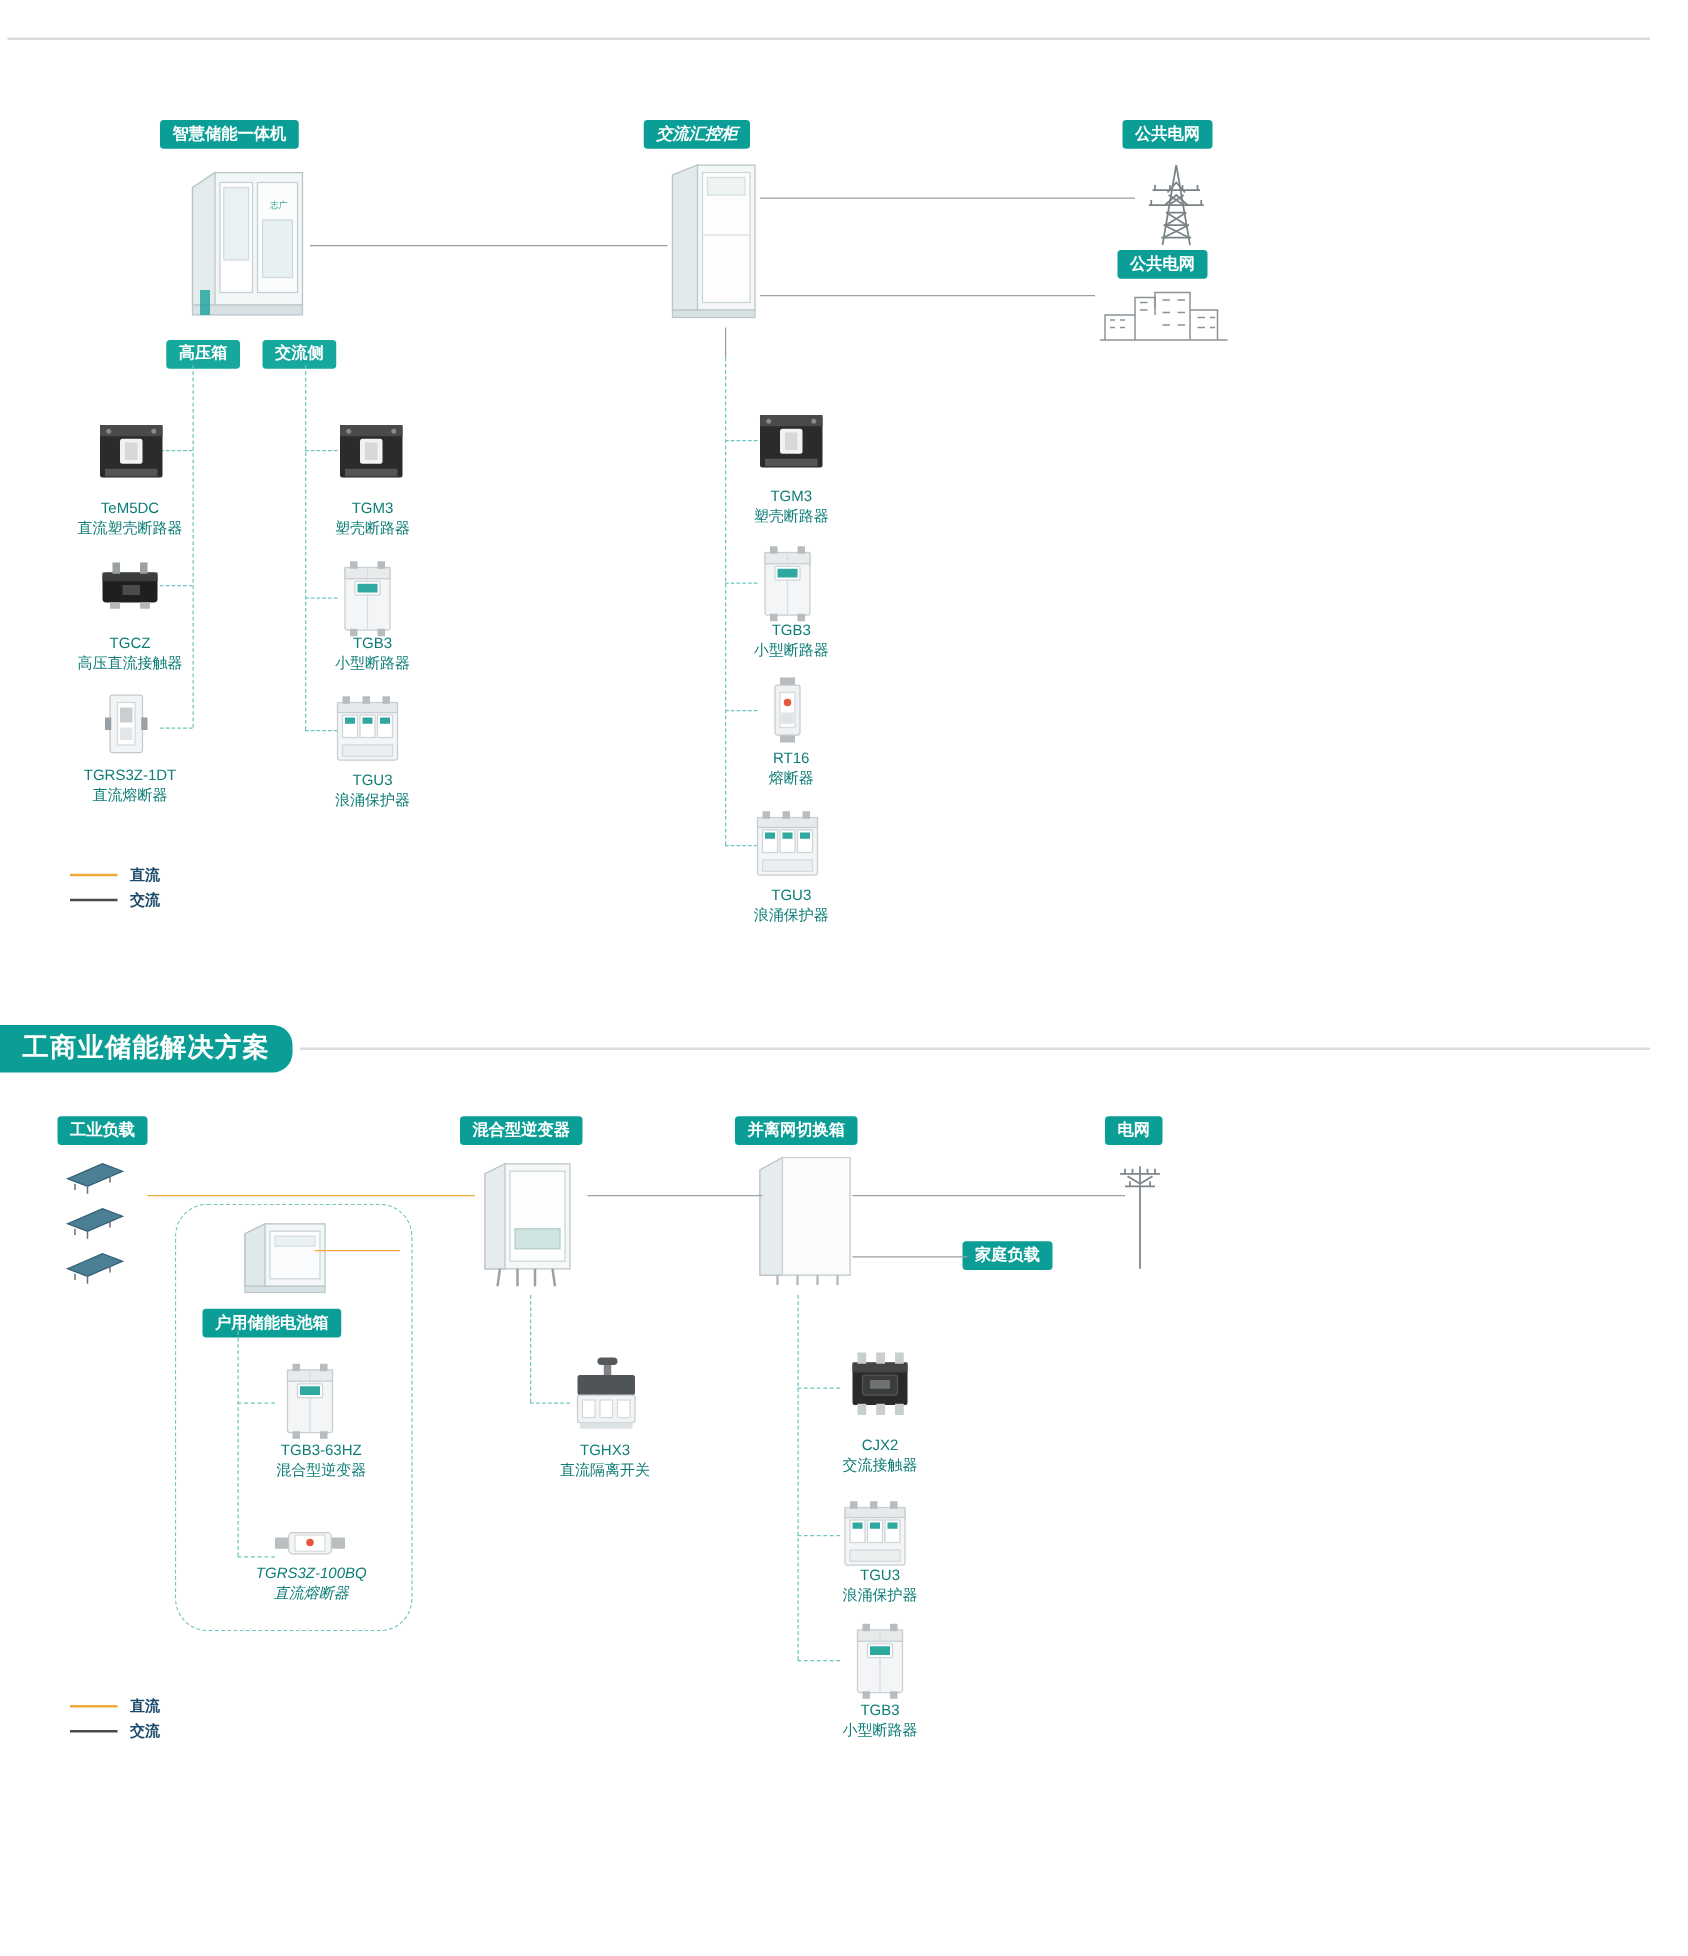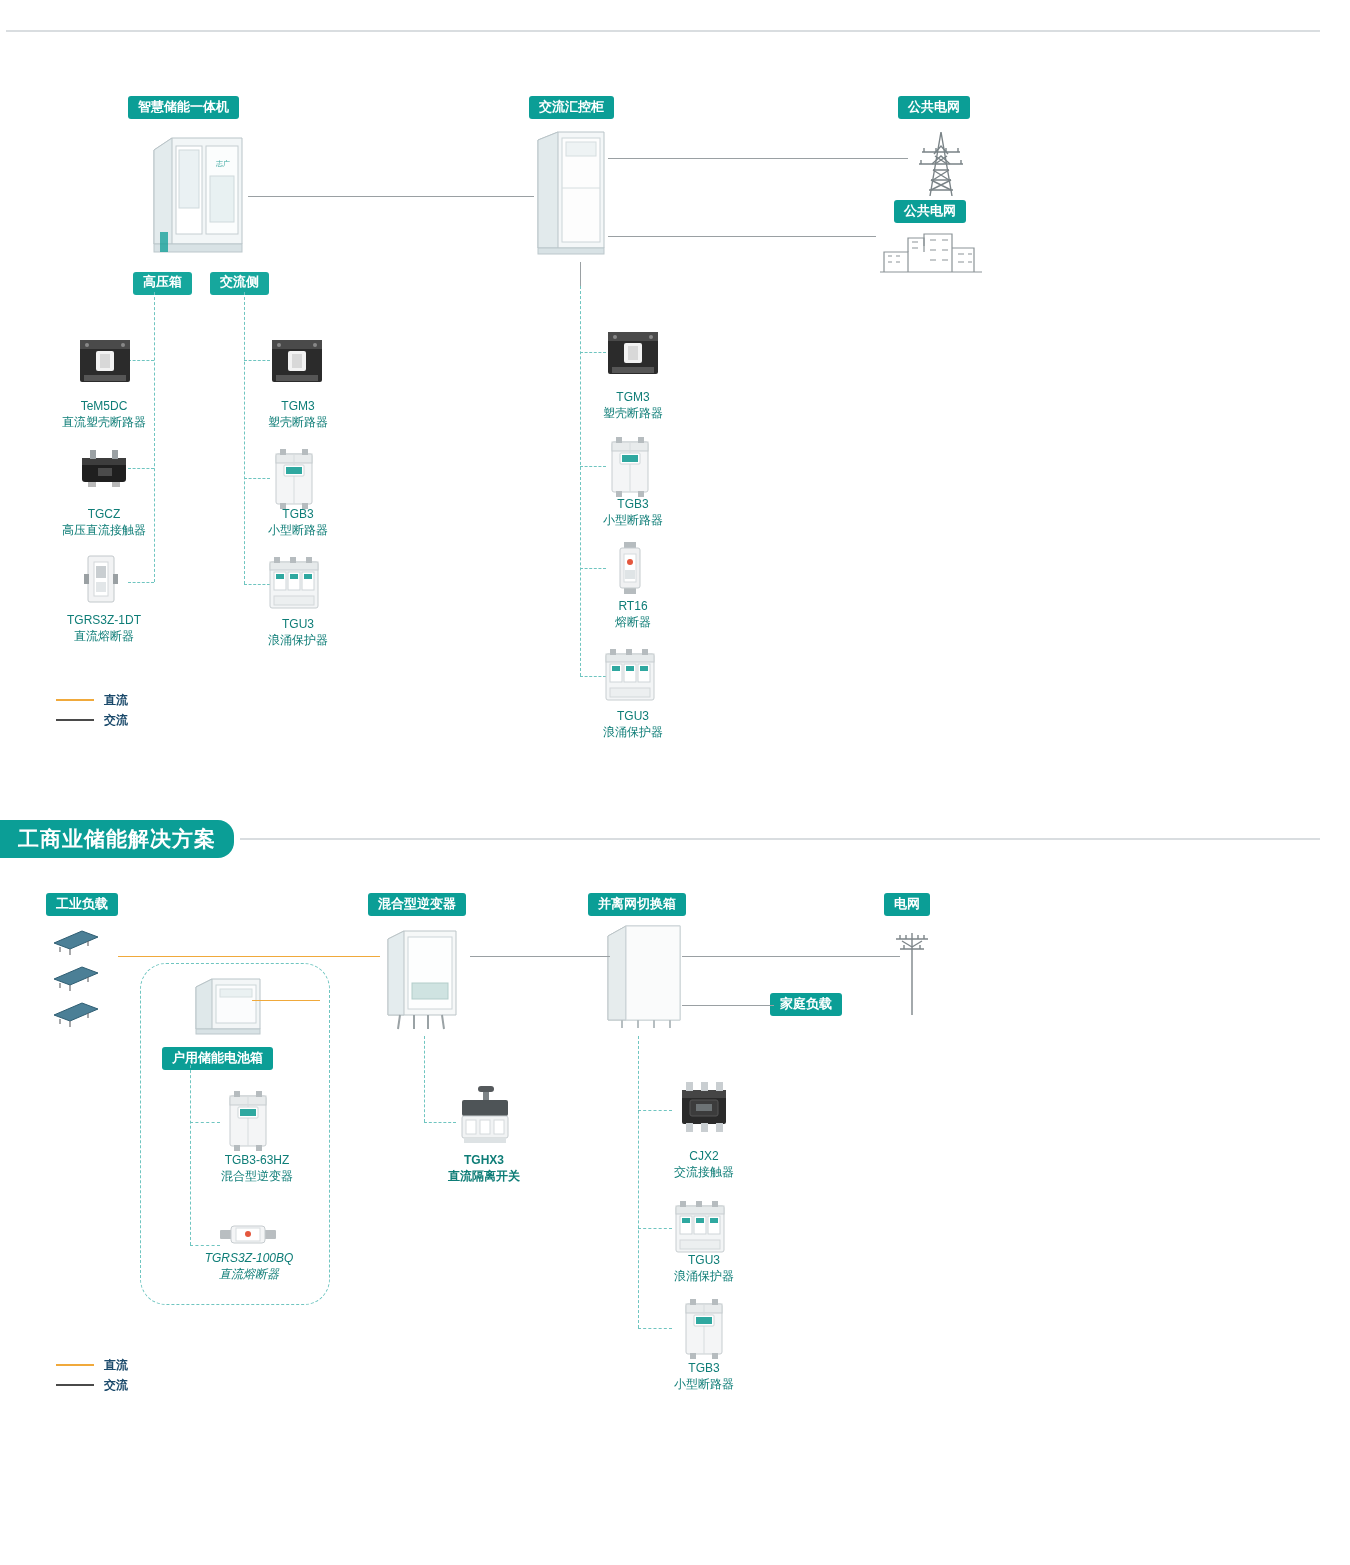--- a/index.html
+++ b/index.html
@@ -49,21 +49,21 @@
   svg{display:block;}
 </style>
 </head>
 <body>
 
 <div class="section-header" style="left:0;top:30px;width:1320px;">
   <div class="section-rule"></div>
 </div>
 
 <div class="tag" style="left:128px;top:96px;">智慧储能一体机</div>
-<div class="tag" style="left:529px;top:96px;">交流汇控柜</div>
+<div class="tag" style="left:515px;top:96px;font-style:italic;">交流汇控柜</div>
 <div class="tag" style="left:898px;top:96px;">公共电网</div>
 <div class="tag" style="left:894px;top:200px;">公共电网</div>
 
 <div class="art" style="left:148px;top:132px;">
   <svg width="100" height="125" viewBox="0 0 100 125">
     <polygon points="6,18 24,6 94,6 94,112 6,112" fill="#f2f6f7" stroke="#b9c4c8" stroke-width="1"></polygon>
     <polygon points="6,18 24,6 24,112 6,112" fill="#e3ebed" stroke="#b9c4c8" stroke-width="1"></polygon>
     <rect x="28" y="14" width="26" height="88" fill="#ffffff" stroke="#c5ced2"></rect>
     <rect x="31" y="18" width="20" height="58" fill="#eaf1f3" stroke="#cfd9dc"></rect>
     <rect x="58" y="14" width="32" height="88" fill="#fbfdfd" stroke="#c5ced2"></rect>
@@ -467,21 +467,21 @@
     <rect x="6" y="16" width="46" height="16" rx="2" fill="#4e5457"></rect>
     <rect x="6" y="32" width="46" height="22" rx="2" fill="#f1f3f4" stroke="#c6cccf"></rect>
     <g fill="#ffffff" stroke="#d5dadc">
       <rect x="10" y="36" width="10" height="14"></rect>
       <rect x="24" y="36" width="10" height="14"></rect>
       <rect x="38" y="36" width="10" height="14"></rect>
     </g>
     <rect x="8" y="54" width="42" height="5" fill="#dde2e4"></rect>
   </svg>
 </div>
-<div class="cap" style="left:396px;top:1152px;width:176px;font-weight:bold;">
+<div class="cap" style="left:396px;top:1152px;width:176px;">
   <span>TGHX3</span>
   <span class="l2">直流隔离开关</span>
 </div>
 
 <div class="art" style="left:676px;top:1078px;">
   <svg width="56" height="62" viewBox="0 0 56 62">
     <rect x="6" y="12" width="44" height="34" rx="2" fill="#2a2a2a"></rect>
     <rect x="6" y="12" width="44" height="8" fill="#454545"></rect>
     <rect x="14" y="22" width="28" height="16" rx="2" fill="#3c3c3c" stroke="#555"></rect>
     <g fill="#c9ced1">

